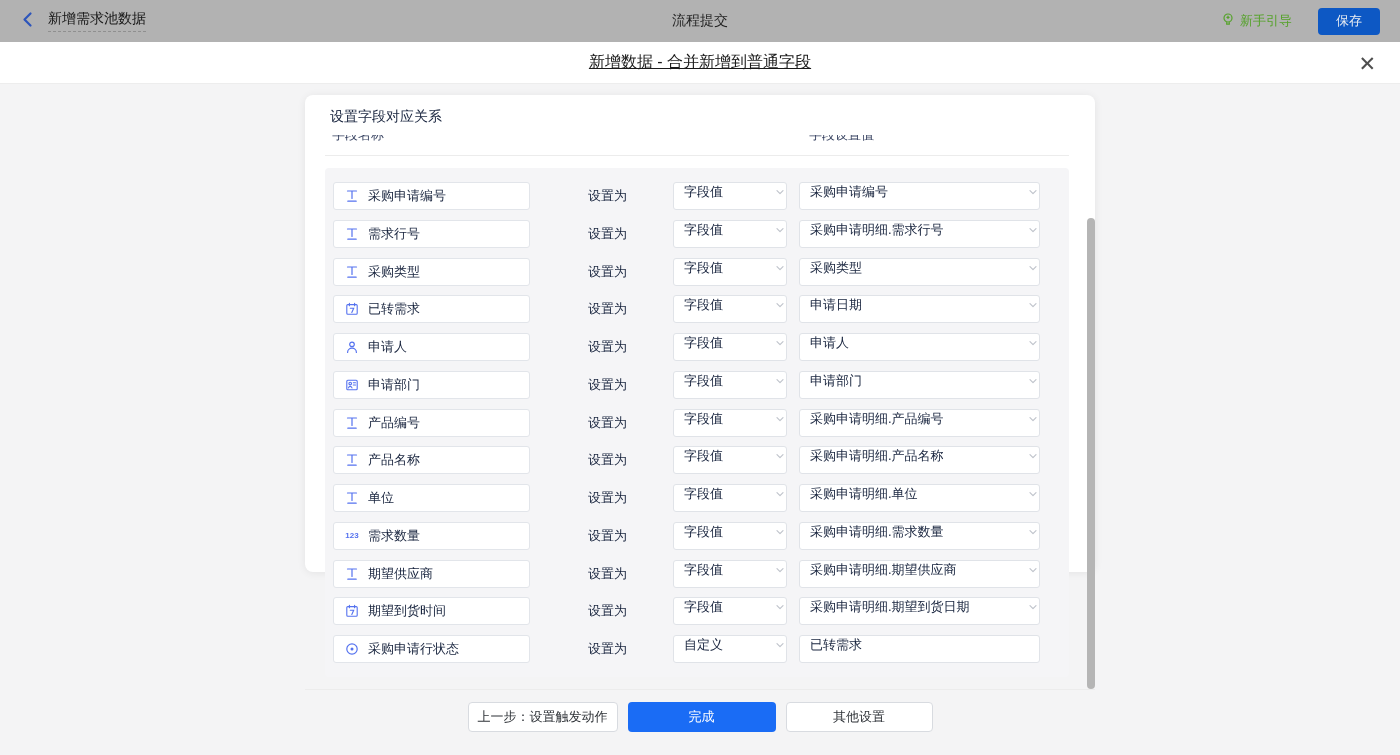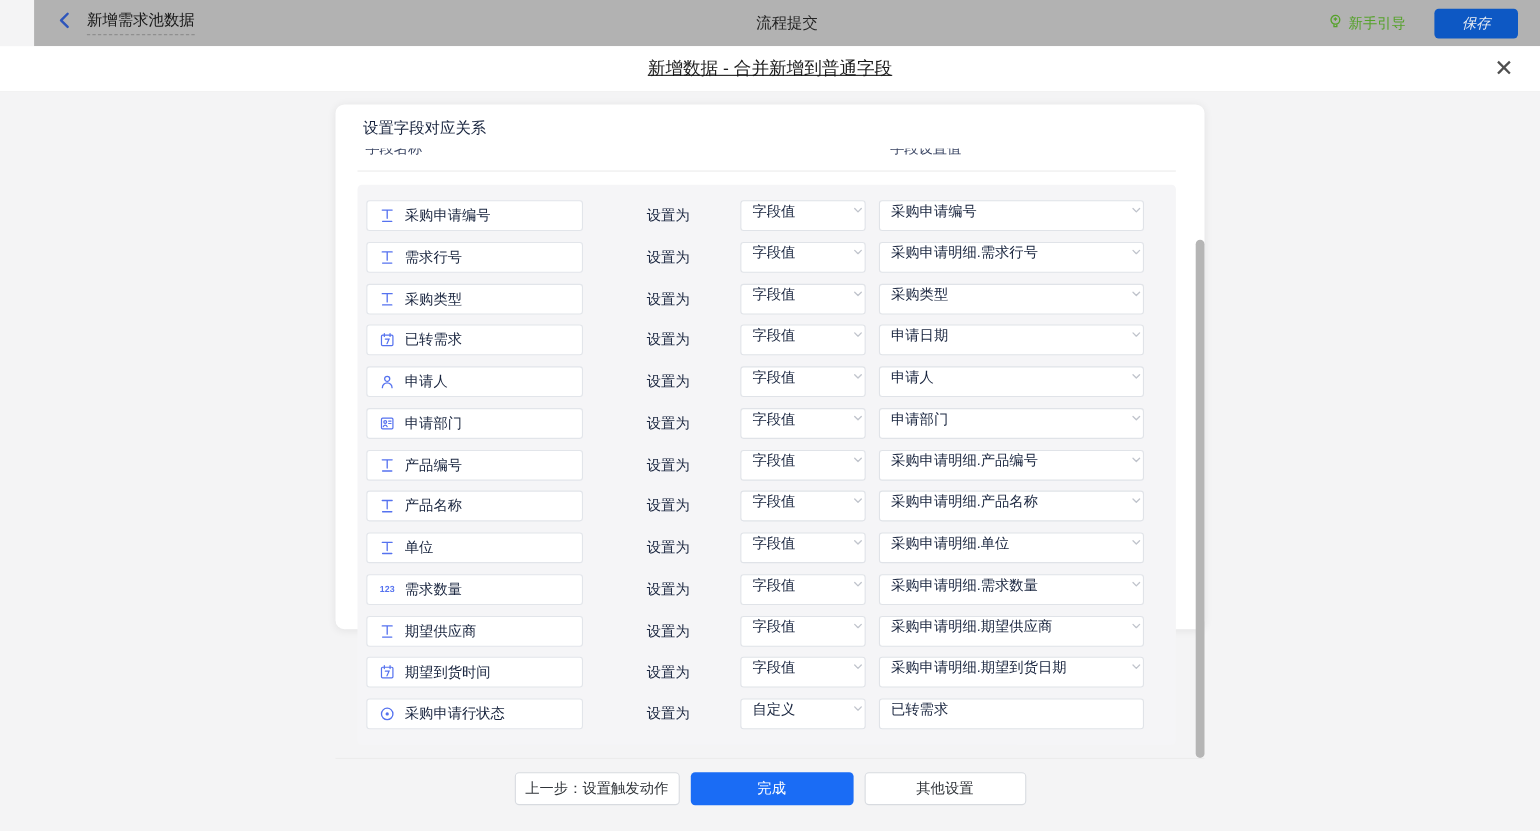--- a/index.html
+++ b/index.html
@@ -7,27 +7,27 @@
     --primary-blue:#1a6cf5;
     --icon-blue:#5572ef;
     --guide-green:#55a22a;
     --text-dark:#17233d;
   }
   *{margin:0;padding:0;box-sizing:border-box;}
   html,body{width:1400px;height:755px;overflow:hidden;}
   body{font-family:"Liberation Sans","DejaVu Sans",sans-serif;background:#f4f4f5;color:var(--text-dark);}
 
   
-  .topbar{height:42px;background:#b2b2b2;display:flex;align-items:center;padding:0 20px;position:relative;margin-left:31px;}
+  .topbar{height:42px;background:#b2b2b2;display:flex;align-items:center;padding:0 20px;position:relative;}
   .back-btn{display:flex;align-items:center;cursor:pointer;}
   .flow-title{margin-left:13px;font-size:14px;color:#161616;padding-bottom:3px;border-bottom:1px dashed #8f8f8f;cursor:text;}
   .center-title{position:absolute;left:50%;transform:translateX(-50%);font-size:14px;color:#242424;}
   .topbar-right{margin-left:auto;display:flex;align-items:center;}
   .guide{display:flex;align-items:center;gap:5px;color:var(--guide-green);font-size:13px;margin-right:26px;cursor:pointer;}
-  .save-btn{width:76px;height:27px;background:var(--save-blue);color:#e9edf2;font-size:13px;border:none;border-radius:4px;display:flex;align-items:center;justify-content:center;cursor:pointer;font-style:italic;}
+  .save-btn{width:62px;height:27px;background:var(--save-blue);color:#e9edf2;font-size:13px;border:none;border-radius:4px;display:flex;align-items:center;justify-content:center;cursor:pointer;}
 
   
   .modal-header{height:42px;background:#fff;display:flex;align-items:center;justify-content:center;position:relative;border-bottom:1px solid #ededed;}
   .modal-title{font-size:16px;font-weight:500;color:#1a1a1a;text-decoration:underline;}
   .close-btn{position:absolute;right:24px;top:50%;transform:translateY(-50%);font-size:21px;font-weight:300;color:#4f4f4f;cursor:pointer;line-height:1;}
 
   
   .modal-body{position:relative;height:671px;background:#f4f4f5;}
   .card{position:absolute;left:305px;top:11px;width:790px;height:477px;background:#fff;border-radius:8px;box-shadow:0 1px 8px rgba(0,0,0,.07);}
   .card-title{position:absolute;left:25px;top:13px;font-size:14px;color:var(--text-dark);}

